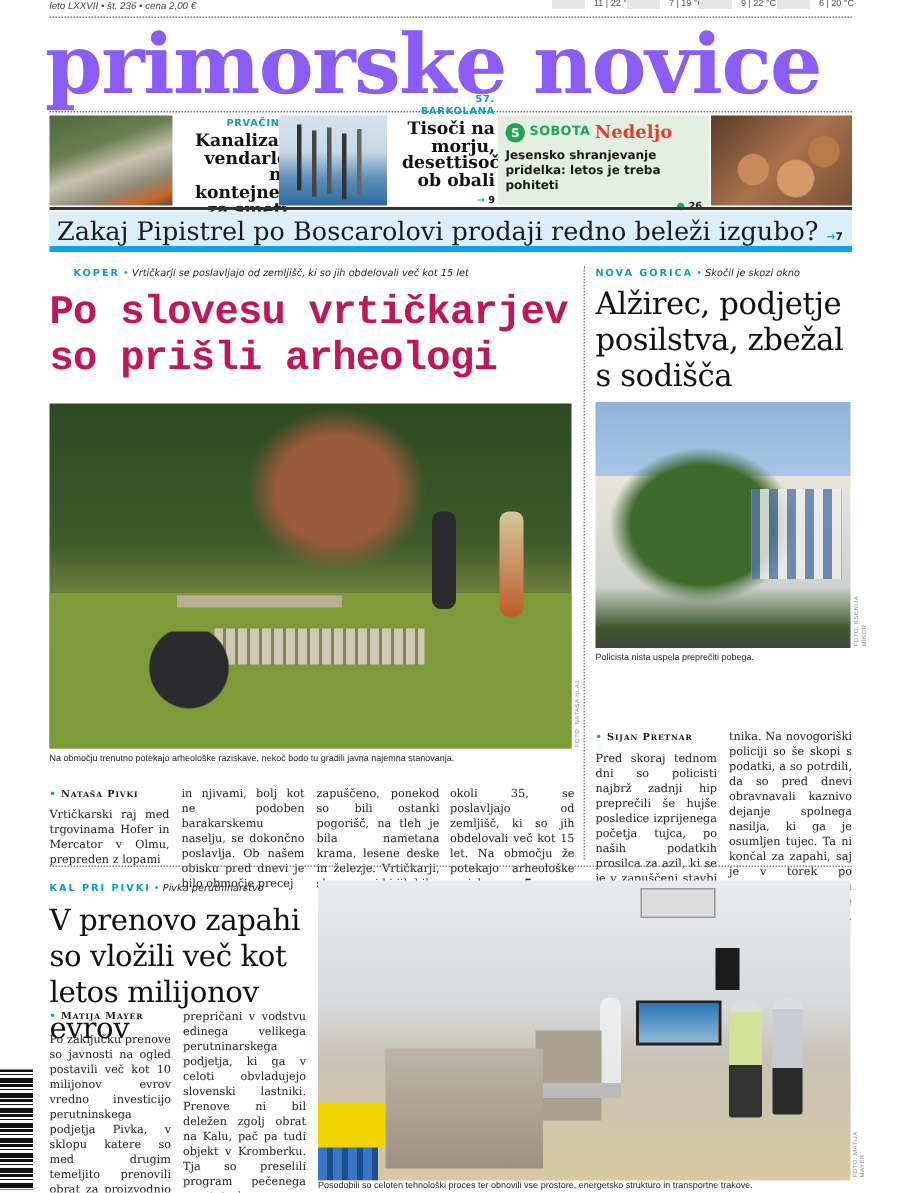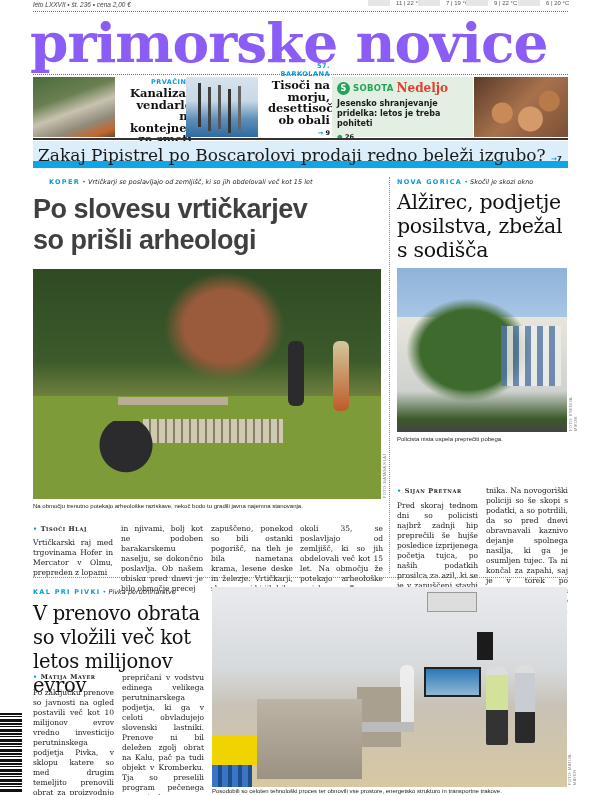--- a/index.html
+++ b/index.html
@@ -30,35 +30,35 @@
   .promo-title { font-family: "DejaVu Serif", serif; font-weight: bold; font-size: 11.5px; line-height: 11.5px; color: #111; margin-top: 2px; }
   .page-ref { font-family: "DejaVu Sans", sans-serif; font-weight: bold; font-size: 6.5px; color: #111; margin-top: 3px; }
   .page-ref .arr { color: #0a9bd6; }
 
   .sob-box { left: 332px; top: 77px; width: 141px; height: 60px; background: #e3efe2; padding: 4px 5px; }
   .sob-logo { display: flex; align-items: center; gap: 3px; }
   .sob-s { width: 13px; height: 13px; border-radius: 50%; background: #22a559; color: #fff; font-family: "DejaVu Sans", sans-serif; font-weight: bold; font-size: 8px; display: flex; align-items: center; justify-content: center; }
   .sob-sobota { font-family: "DejaVu Sans", sans-serif; font-weight: bold; font-size: 8.5px; color: #22a559; letter-spacing: 0.3px; }
   .sob-ned { font-family: "DejaVu Serif", serif; font-weight: bold; font-size: 12px; color: #e1412c; }
   .sob-title { font-family: "DejaVu Sans", sans-serif; font-weight: bold; font-size: 8px; line-height: 10px; color: #1a1a1a; margin-top: 4px; }
-  .sob-ref { font-family: "DejaVu Sans", sans-serif; font-weight: bold; font-size: 6.5px; margin-top: 4px; }
+  .sob-ref { font-family: "DejaVu Sans", sans-serif; font-weight: bold; font-size: 6.5px; margin-top: 4px; text-align: right; }
   .sob-ref .dot { color: #22a559; }
 
-  .teaser { left: 33px; top: 141px; width: 535px; height: 27px; background: #dbeefa; border-bottom: 7px solid #0ea5e9; padding-left: 5px; font-family: "DejaVu Serif", serif; font-size: 17px; line-height: 28px; color: #1a1a1a; white-space: nowrap; }
+  .teaser { left: 33px; top: 141px; width: 535px; height: 27px; background: #dbeefa; border-bottom: 4px solid #0ea5e9; padding-left: 5px; font-family: "DejaVu Serif", serif; font-size: 17px; line-height: 28px; color: #1a1a1a; white-space: nowrap; }
   .teaser .ref { font-family: "DejaVu Sans", sans-serif; font-size: 7px; font-weight: bold; }
   .teaser .ref .arr { color: #0a9bd6; }
 
   .section-line { font-family: "DejaVu Sans", sans-serif; font-size: 6.5px; white-space: nowrap; }
   .section-line .place { color: #0a9bd6; font-weight: bold; letter-spacing: 1.3px; text-transform: uppercase; }
   .section-line .sep { color: #0a9bd6; }
   .section-line .sub { font-style: italic; color: #222; }
 
   .col-divider { border-left: 1px dotted #888; }
 
-  .h-main { font-family: Liberation Sans, sans-serif; font-weight: bold; font-size: 27px; line-height: 31px; letter-spacing: -0.5px; color: #404040; }
+  .h-main { font-family: Liberation Mono, monospace; font-weight: bold; font-size: 27px; line-height: 31px; letter-spacing: -0.5px; color: #be185d; }
   .h-side { font-family: "DejaVu Serif", serif; font-size: 20.5px; line-height: 24px; color: #111; letter-spacing: -0.3px; }
   .h-third { font-family: "DejaVu Serif", serif; font-size: 19.5px; line-height: 24px; color: #111; letter-spacing: -0.3px; }
 
   .p4 { left: 33px; top: 269px; width: 348px; height: 230px; background:
         linear-gradient(180deg, transparent 0 55%, #7e9b3a 55% 100%),
         radial-gradient(ellipse at 55% 25%, #9a5a3c 0 40px, transparent 60px),
         linear-gradient(180deg,#2f4a24 0%,#3c5a2b 40%,#6e7f3d 55%,#8ca04a 100%); }
   .p4 .boards { position:absolute; left:110px; top:150px; width:140px; height:24px; background: repeating-linear-gradient(90deg,#d6cfc0 0 6px,#8b7b63 6px 8px); opacity:.9; }
   .p4 .boards2 { position:absolute; left:85px; top:128px; width:110px; height:8px; background:#b9ad94; }
   .p4 .man1 { position:absolute; left:58px; top:152px; width:70px; height:60px; background: radial-gradient(ellipse at 50% 40%, #2b2b2e 0 26px, transparent 27px); }
@@ -165,21 +165,21 @@
 <div class="photo p4">
   <div class="boards2"></div>
   <div class="boards"></div>
   <div class="man1"></div>
   <div class="man2"></div>
   <div class="man3"></div>
 </div>
 <div class="abs credit-v" style="left:382px; top:440px; height:58px;">FOTO: NATAŠA HLAJ</div>
 <div class="abs caption" style="left:33px; top:503px; width:350px;">Na območju trenutno potekajo arheološke raziskave, nekoč bodo tu gradili javna najemna stanovanja.</div>
 
-<div class="abs byline" style="left:33px; top:525px;"><span class="dot">•</span> <span>Tisoči Hlaj</span></div>
+<div class="abs byline" style="left:33px; top:525px;"><span class="dot">•</span> <span>Nataša Pivki</span></div>
 <div class="abs body-text" style="left:33px; top:538px; width:80px;">Vrtičkarski raj med trgovinama Hofer in Mercator v Olmu, prepreden z lopami</div>
 <div class="abs body-text" style="left:121px; top:524px; width:82px;">in njivami, bolj kot ne podoben barakarskemu naselju, se dokončno poslavlja. Ob našem obisku pred dnevi je bilo območje precej</div>
 <div class="abs body-text" style="left:211px; top:524px; width:82px;">zapuščeno, ponekod so bili ostanki pogorišč, na tleh je bila nametana krama, lesene deske in železje. Vrtičkarji, skupno naj bi jih bilo</div>
 <div class="abs body-text" style="left:300px; top:524px; width:83px;"><span>okoli 35, se poslavljajo od zemljišč, ki so jih obdelovali več kot 15 let. Na območju že potekajo arheološke raziskave.</span> <span class="arr">→</span> <span class="pg">5</span></div>
 
 <div class="abs col-divider" style="left:389px; top:177px; height:396px;"></div>
 
 <div class="abs section-line" style="left:397px; top:178px;">
   <span class="place">Nova Gorica</span>
   <span class="sep">•</span>
@@ -199,21 +199,21 @@
 <div class="abs body-text" style="left:397px; top:501px; width:81px;">Pred skoraj tednom dni so policisti najbrž zadnji hip preprečili še hujše posledice izprijenega početja tujca, po naših podatkih prosilca za azil, ki se je v zapuščeni stavbi nekdanjega Ideala spravil na mladole-</div>
 <div class="abs body-text" style="left:486px; top:486px; width:82px;"><span>tnika. Na novogoriški policiji so še skopi s podatki, a so potrdili, da so pred dnevi obravnavali kaznivo dejanje spolnega nasilja, ki ga je osumljen tujec. Ta ni končal za zapahi, saj je v torek po zaslišanju na sodišču pobegnil, skočil je skozi okno in izginil.</span> <span class="arr">→</span> <span class="pg">6</span></div>
 
 <div class="abs bottom-dots"></div>
 <div class="abs section-line" style="left:33px; top:588px;">
   <span class="place">Kal pri Pivki</span>
   <span class="sep">•</span>
   <span class="sub">Pivka perutninarstvo</span>
 </div>
 <div class="abs h-third" style="left:33px; top:602px; width:178px;">
-  <div>V prenovo obrata</div>
+  <div>V prenovo zapahi</div>
   <div>so vložili več kot</div>
   <div>letos milijonov evrov</div>
 </div>
 <div class="abs byline" style="left:33px; top:673px;"><span class="dot">•</span> <span>Matija Mayer</span></div>
 <div class="abs body-text" style="left:33px; top:688px; width:81px;">Po zaključku prenove so javnosti na ogled postavili več kot 10 milijonov evrov vredno investicijo perutninskega podjetja Pivka, v sklopu katere so med drugim temeljito prenovili obrat za proizvodnjo mesa, ki je bil nazadnje posodobljen pred več kot 23 leti. Po prenovi bo podjetje bolj konkurenčno tako na domačem na kot tujih trgih, so</div>
 <div class="abs body-text" style="left:122px; top:673px; width:82px;"><span>prepričani v vodstvu edinega velikega perutninarskega podjetja, ki ga v celoti obvladujejo slovenski lastniki. Prenove ni bil deležen zgolj obrat na Kalu, pač pa tudi objekt v Kromberku. Tja so preselili program pečenega perutninskega mesa. Na novo so uredili prostore, namestili opremo in zmrzovalnik za kosovno zmrzovanje. Ta investicija je znašala približno štiri milijone evrov.</span>  </div>
 
 <div class="photo p6">
   <div class="vent"></div>
   <div class="speaker"></div>

